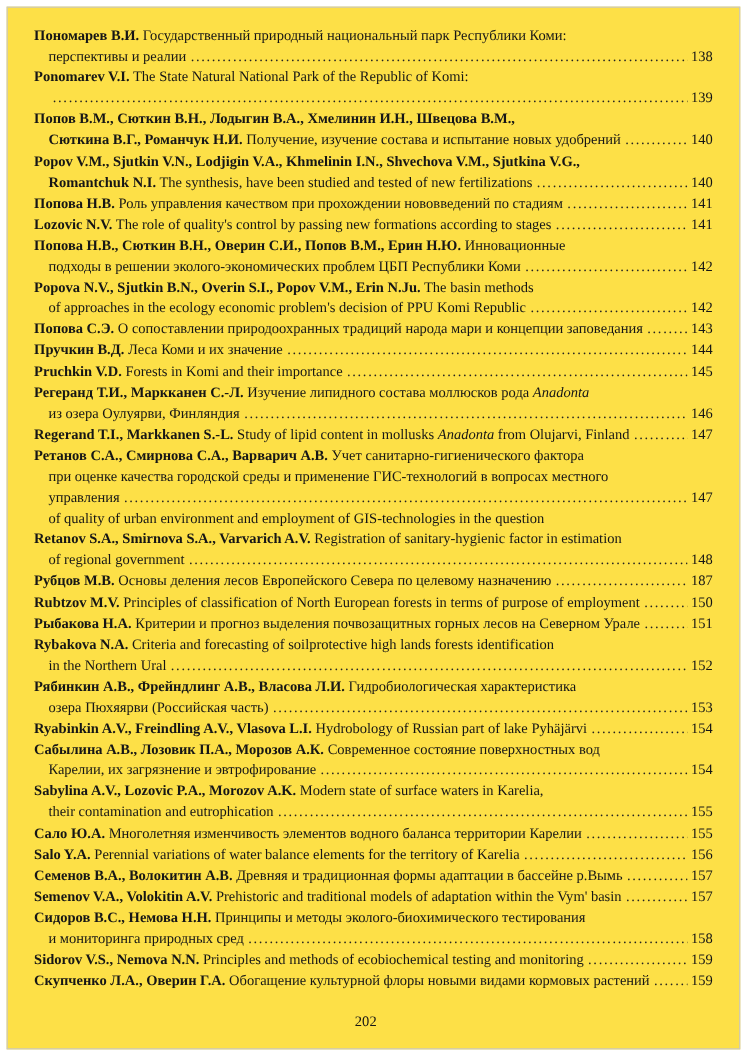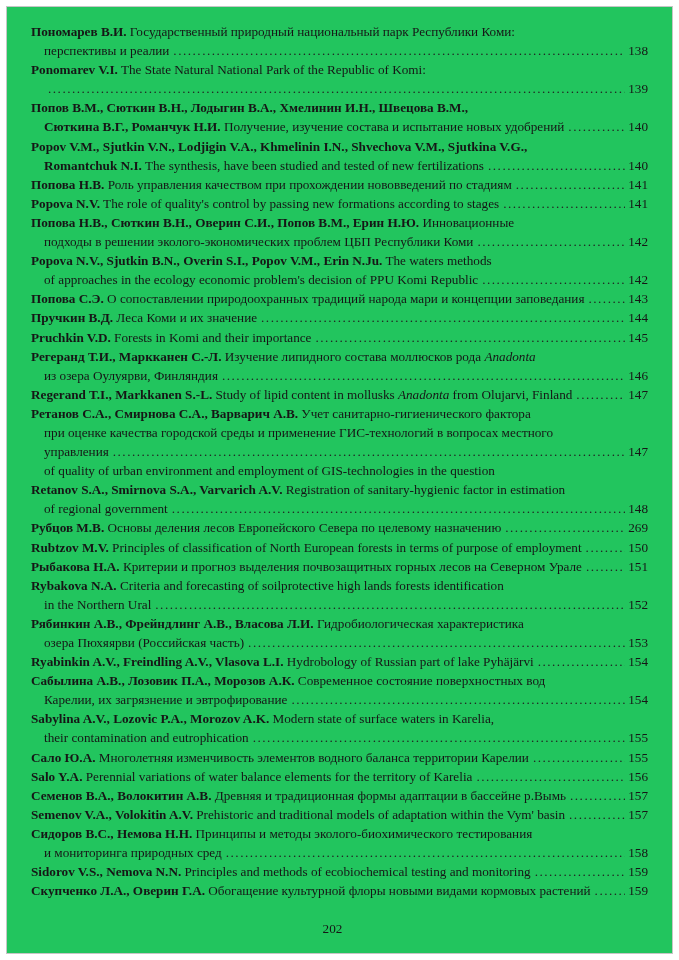--- a/index.html
+++ b/index.html
@@ -9,21 +9,21 @@
     height: 960px;
     position: relative;
     overflow: hidden;
     font-family: "Liberation Serif", "DejaVu Serif", serif;
     font-size: 13.2px;
     color: #161616;
   }
   .page {
     position: absolute;
     top: 6px; left: 6px; right: 6px; bottom: 6px;
-    background: #22c55e;
+    background: #fde047;
     border: 1px solid #c6c6c6;
     padding: 15px 24px 0 24px;
   }
   .toc { width: 100%; }
   .entry { overflow: hidden; }
   .line {
     white-space: nowrap;
     line-height: 19.1px;
     height: 19.1px;
   }
@@ -90,35 +90,35 @@
       </div>
       <div class="entry">
         <div class="line last">
           <span class="txt"><span class="bold">Попова Н.В.</span><span class="regular"> Роль управления качеством при прохождении нововведений по стадиям</span></span>
           <span class="dots">............................................................................................................................................................................................................................</span>
           <span class="pg">141</span>
         </div>
       </div>
       <div class="entry">
         <div class="line last">
-          <span class="txt"><span class="bold">Popova N.V.</span><span class="regular"> The role of quality's control by passing new formations according to stages</span></span>
+          <span class="txt"><span class="bold">Lozovic N.V.</span><span class="regular"> The role of quality's control by passing new formations according to stages</span></span>
           <span class="dots">............................................................................................................................................................................................................................</span>
           <span class="pg">141</span>
         </div>
       </div>
       <div class="entry">
         <div class="line"><span class="txt"><span class="bold">Попова Н.В., Сюткин В.Н., Оверин С.И., Попов В.М., Ерин Н.Ю.</span><span class="regular"> Инновационные</span></span></div>
         <div class="line cont last">
           <span class="txt"><span class="regular">подходы в решении эколого-экономических проблем ЦБП Республики Коми</span></span>
           <span class="dots">............................................................................................................................................................................................................................</span>
           <span class="pg">142</span>
         </div>
       </div>
       <div class="entry">
-        <div class="line"><span class="txt"><span class="bold">Popova N.V., Sjutkin B.N., Overin S.I., Popov V.M., Erin N.Ju.</span><span class="regular"> The waters methods</span></span></div>
+        <div class="line"><span class="txt"><span class="bold">Popova N.V., Sjutkin B.N., Overin S.I., Popov V.M., Erin N.Ju.</span><span class="regular"> The basin methods</span></span></div>
         <div class="line cont last">
           <span class="txt"><span class="regular">of approaches in the ecology economic problem's decision of PPU Komi Republic</span></span>
           <span class="dots">............................................................................................................................................................................................................................</span>
           <span class="pg">142</span>
         </div>
       </div>
       <div class="entry">
         <div class="line last">
           <span class="txt"><span class="bold">Попова С.Э.</span><span class="regular"> О сопоставлении природоохранных традиций народа мари и концепции заповедания</span></span>
           <span class="dots">............................................................................................................................................................................................................................</span>
@@ -169,21 +169,21 @@
         <div class="line cont last">
           <span class="txt"><span class="regular">of regional government</span></span>
           <span class="dots">............................................................................................................................................................................................................................</span>
           <span class="pg">148</span>
         </div>
       </div>
       <div class="entry">
         <div class="line last">
           <span class="txt"><span class="bold">Рубцов М.В.</span><span class="regular"> Основы деления лесов Европейского Севера по целевому назначению</span></span>
           <span class="dots">............................................................................................................................................................................................................................</span>
-          <span class="pg">269</span>
+          <span class="pg">187</span>
         </div>
       </div>
       <div class="entry">
         <div class="line last">
           <span class="txt"><span class="bold">Rubtzov M.V.</span><span class="regular"> Principles of classification of North European forests in terms of purpose of employment</span></span>
           <span class="dots">............................................................................................................................................................................................................................</span>
           <span class="pg">150</span>
         </div>
       </div>
       <div class="entry">

